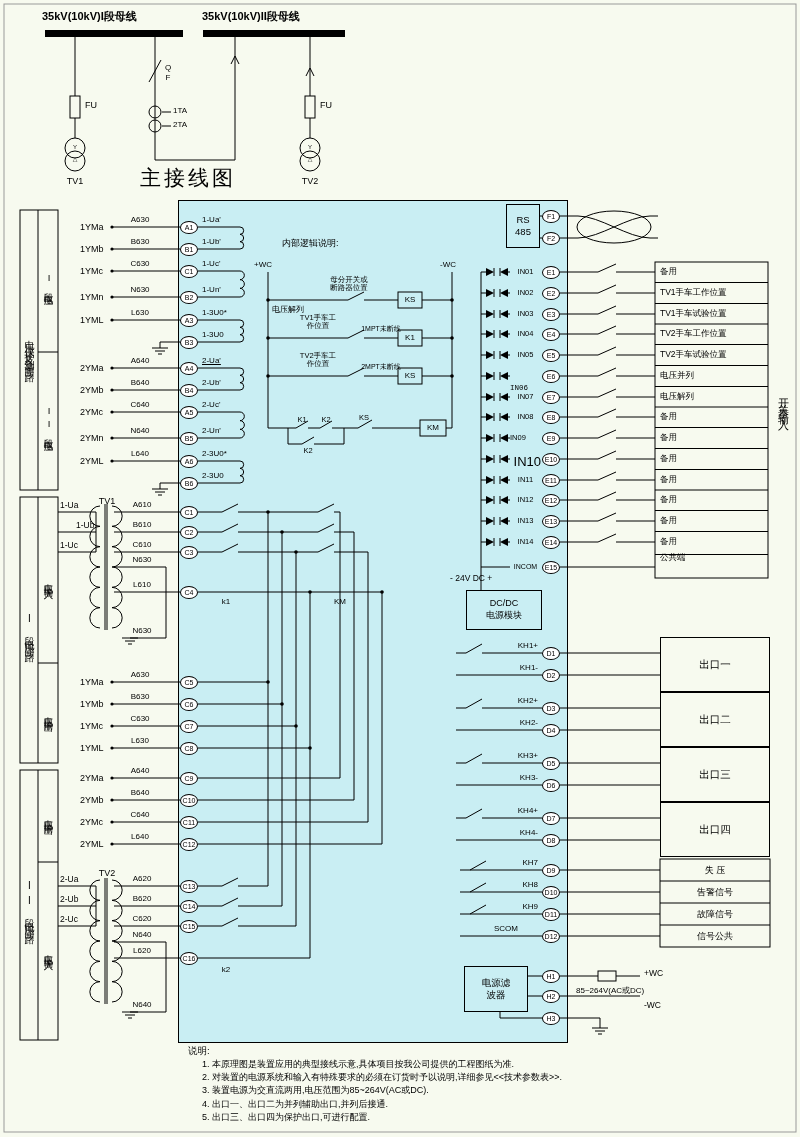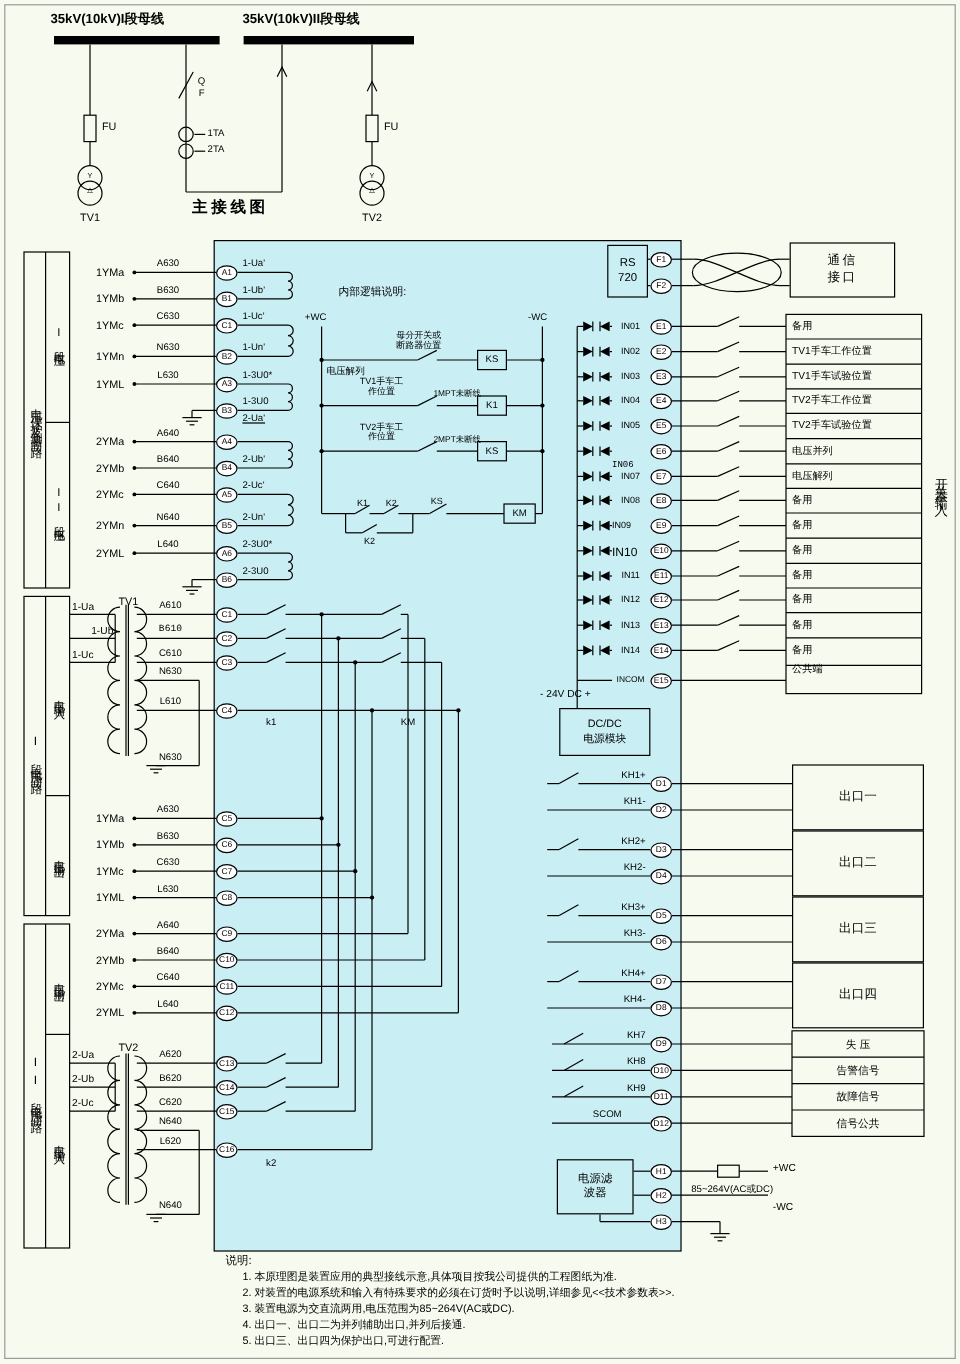--- a/index.html
+++ b/index.html
@@ -446,28 +446,26 @@
       <line x1="560" y1="1018" x2="600" y2="1018" stroke="#000" stroke-width="1"></line>
       <line x1="600" y1="1018" x2="600" y2="1028" stroke="#000" stroke-width="1"></line>
       <line x1="592" y1="1028" x2="608" y2="1028" stroke="#000" stroke-width="1"></line>
       <line x1="595" y1="1031" x2="605" y2="1031" stroke="#000" stroke-width="1"></line>
       <line x1="598" y1="1034" x2="602" y2="1034" stroke="#000" stroke-width="1"></line>
     </svg>
   <div id="device" class="abs"></div>
 
   <div class="lbl" style="left:42px;top:10px;font-size:11px;font-weight:bold">35kV(10kV)I段母线</div>
   <div class="lbl" style="left:202px;top:10px;font-size:11px;font-weight:bold">35kV(10kV)II段母线</div>
-  <div class="lbl" style="left:160px;top:166px;font-size:13px;font-weight:bold;letter-spacing:3px">主接线图</div>
+  <div class="lbl" style="left:140px;top:166px;font-size:21px;font-weight:normal;letter-spacing:3px">主接线图</div>
 
   <div class="lbl" style="left:282px;top:238px;font-size:9px">内部逻辑说明:</div>
 
   <div class="box" style="left:506px;top:204px;width:34px;height:44px;font-size:9.5px">RS
-720</div>
-  <div class="box" style="left:658px;top:202px;width:88px;height:46px;font-size:10.5px;letter-spacing:2px">通信
-接口</div>
+485</div>
 
   <div class="lbl" style="left:450px;top:574px;font-size:8.5px">- 24V DC +</div>
   <div class="box" style="left:466px;top:590px;width:76px;height:40px;font-size:9px">DC/DC
 电源模块</div>
   <div class="abs vtext" style="left:770px;top:336px;width:26px;height:132px;font-size:11px;letter-spacing:5px">开关量输入</div>
 
   <div class="box" style="left:464px;top:966px;width:64px;height:46px;font-size:9.5px">电源滤
 波器</div>
   <div class="lbl" style="left:644px;top:969px;font-size:8.5px">+WC</div>
   <div class="lbl" style="left:576px;top:987px;font-size:8px">85~264V(AC或DC)</div>
@@ -512,21 +510,21 @@
     <div class="lbl" style="left: 202px; top: 286px; font-size: 8px;">1-Un'</div>
     <div class="lbl" style="left: 80px; top: 315px; font-size: 9px;">1YML</div>
     <div class="lbl" style="left: 118px; top: 309px; font-size: 8px; width: 44px; text-align: center;">L630</div>
     <div class="term" style="left: 180px; top: 313.5px;">A3</div>
     <div class="lbl" style="left: 202px; top: 309px; font-size: 8px;">1-3U0*</div>
     <div class="term" style="left: 180px; top: 335.5px;">B3</div>
     <div class="lbl" style="left: 202px; top: 331px; font-size: 8px;">1-3U0</div>
     <div class="lbl" style="left: 80px; top: 363px; font-size: 9px;">2YMa</div>
     <div class="lbl" style="left: 118px; top: 357px; font-size: 8px; width: 44px; text-align: center;">A640</div>
     <div class="term" style="left: 180px; top: 361.5px;">A4</div>
-    <div class="lbl" style="left: 202px; top: 345px; font-size: 8px; text-decoration: underline;">2-Ua'</div>
+    <div class="lbl" style="left: 202px; top: 357px; font-size: 8px; text-decoration: underline;">2-Ua'</div>
     <div class="lbl" style="left: 80px; top: 385px; font-size: 9px;">2YMb</div>
     <div class="lbl" style="left: 118px; top: 379px; font-size: 8px; width: 44px; text-align: center;">B640</div>
     <div class="term" style="left: 180px; top: 383.5px;">B4</div>
     <div class="lbl" style="left: 202px; top: 379px; font-size: 8px;">2-Ub'</div>
     <div class="lbl" style="left: 80px; top: 407px; font-size: 9px;">2YMc</div>
     <div class="lbl" style="left: 118px; top: 401px; font-size: 8px; width: 44px; text-align: center;">C640</div>
     <div class="term" style="left: 180px; top: 405.5px;">A5</div>
     <div class="lbl" style="left: 202px; top: 401px; font-size: 8px;">2-Uc'</div>
     <div class="lbl" style="left: 80px; top: 433px; font-size: 9px;">2YMn</div>
     <div class="lbl" style="left: 118px; top: 427px; font-size: 8px; width: 44px; text-align: center;">N640</div>
@@ -537,21 +535,21 @@
     <div class="term" style="left: 180px; top: 454.5px;">A6</div>
     <div class="lbl" style="left: 202px; top: 450px; font-size: 8px;">2-3U0*</div>
     <div class="term" style="left: 180px; top: 476.5px;">B6</div>
     <div class="lbl" style="left: 202px; top: 472px; font-size: 8px;">2-3U0</div>
     <div class="lbl" style="left: 92px; top: 496px; font-size: 9px; width: 30px; text-align: center;">TV1</div>
     <div class="lbl" style="left: 60px; top: 501px; font-size: 8.5px;">1-Ua</div>
     <div class="lbl" style="left: 76px; top: 521px; font-size: 8.5px;">1-Ub</div>
     <div class="lbl" style="left: 60px; top: 541px; font-size: 8.5px;">1-Uc</div>
     <div class="lbl" style="left: 120px; top: 501px; font-size: 8px; width: 44px; text-align: center;">A610</div>
     <div class="term" style="left: 180px; top: 505.5px;">C1</div>
-    <div class="lbl" style="left: 120px; top: 521px; font-size: 8px; width: 44px; text-align: center; font-family: Liberation Mono, monospace;">B610</div>
+    <div class="lbl" style="left: 120px; top: 521px; font-size: 8px; width: 44px; text-align: center;">B610</div>
     <div class="term" style="left: 180px; top: 525.5px;">C2</div>
     <div class="lbl" style="left: 120px; top: 541px; font-size: 8px; width: 44px; text-align: center;">C610</div>
     <div class="term" style="left: 180px; top: 545.5px;">C3</div>
     <div class="lbl" style="left: 120px; top: 556px; font-size: 8px; width: 44px; text-align: center;">N630</div>
     <div class="lbl" style="left: 120px; top: 627px; font-size: 8px; width: 44px; text-align: center;">N630</div>
     <div class="lbl" style="left: 120px; top: 581px; font-size: 8px; width: 44px; text-align: center;">L610</div>
     <div class="term" style="left: 180px; top: 585.5px;">C4</div>
     <div class="lbl" style="left: 216px; top: 598px; font-size: 8px; width: 20px; text-align: center;">k1</div>
     <div class="lbl" style="left: 330px; top: 598px; font-size: 8px; width: 20px; text-align: center;">KM</div>
     <div class="lbl" style="left: 216px; top: 966px; font-size: 8px; width: 20px; text-align: center;">k2</div>
@@ -634,21 +632,21 @@
     <div class="lbl" style="left: 660px; top: 371px; font-size: 8.5px; width: 104px; text-align: left;">电压并列</div>
     <div class="lbl" style="left: 510px; top: 393px; font-size: 7.5px; width: 31px; text-align: center;">IN07</div>
     <div class="term" style="left: 542px; top: 390.5px;">E7</div>
     <div class="lbl" style="left: 660px; top: 392px; font-size: 8.5px; width: 104px; text-align: left;">电压解列</div>
     <div class="lbl" style="left: 510px; top: 413px; font-size: 7.5px; width: 31px; text-align: center;">IN08</div>
     <div class="term" style="left: 542px; top: 410.5px;">E8</div>
     <div class="lbl" style="left: 660px; top: 412px; font-size: 8.5px; width: 104px; text-align: left;">备用</div>
     <div class="lbl" style="left: 510px; top: 434px; font-size: 7.5px; width: 31px; text-align: left;">IN09</div>
     <div class="term" style="left: 542px; top: 431.5px;">E9</div>
     <div class="lbl" style="left: 660px; top: 433px; font-size: 8.5px; width: 104px; text-align: left;">备用</div>
-    <div class="lbl" style="left: 510px; top: 455px; font-size: 10px; width: 31px; text-align: left;">IN10</div>
+    <div class="lbl" style="left: 510px; top: 455px; font-size: 13px; width: 31px; text-align: right;">IN10</div>
     <div class="term" style="left: 542px; top: 452.5px;">E10</div>
     <div class="lbl" style="left: 660px; top: 454px; font-size: 8.5px; width: 104px; text-align: left;">备用</div>
     <div class="lbl" style="left: 510px; top: 476px; font-size: 7.5px; width: 31px; text-align: center;">IN11</div>
     <div class="term" style="left: 542px; top: 473.5px;">E11</div>
     <div class="lbl" style="left: 660px; top: 475px; font-size: 8.5px; width: 104px; text-align: left;">备用</div>
     <div class="lbl" style="left: 510px; top: 496px; font-size: 7.5px; width: 31px; text-align: center;">IN12</div>
     <div class="term" style="left: 542px; top: 493.5px;">E12</div>
     <div class="lbl" style="left: 660px; top: 495px; font-size: 8.5px; width: 104px; text-align: left;">备用</div>
     <div class="lbl" style="left: 510px; top: 517px; font-size: 7.5px; width: 31px; text-align: center;">IN13</div>
     <div class="term" style="left: 542px; top: 514.5px;">E13</div>

